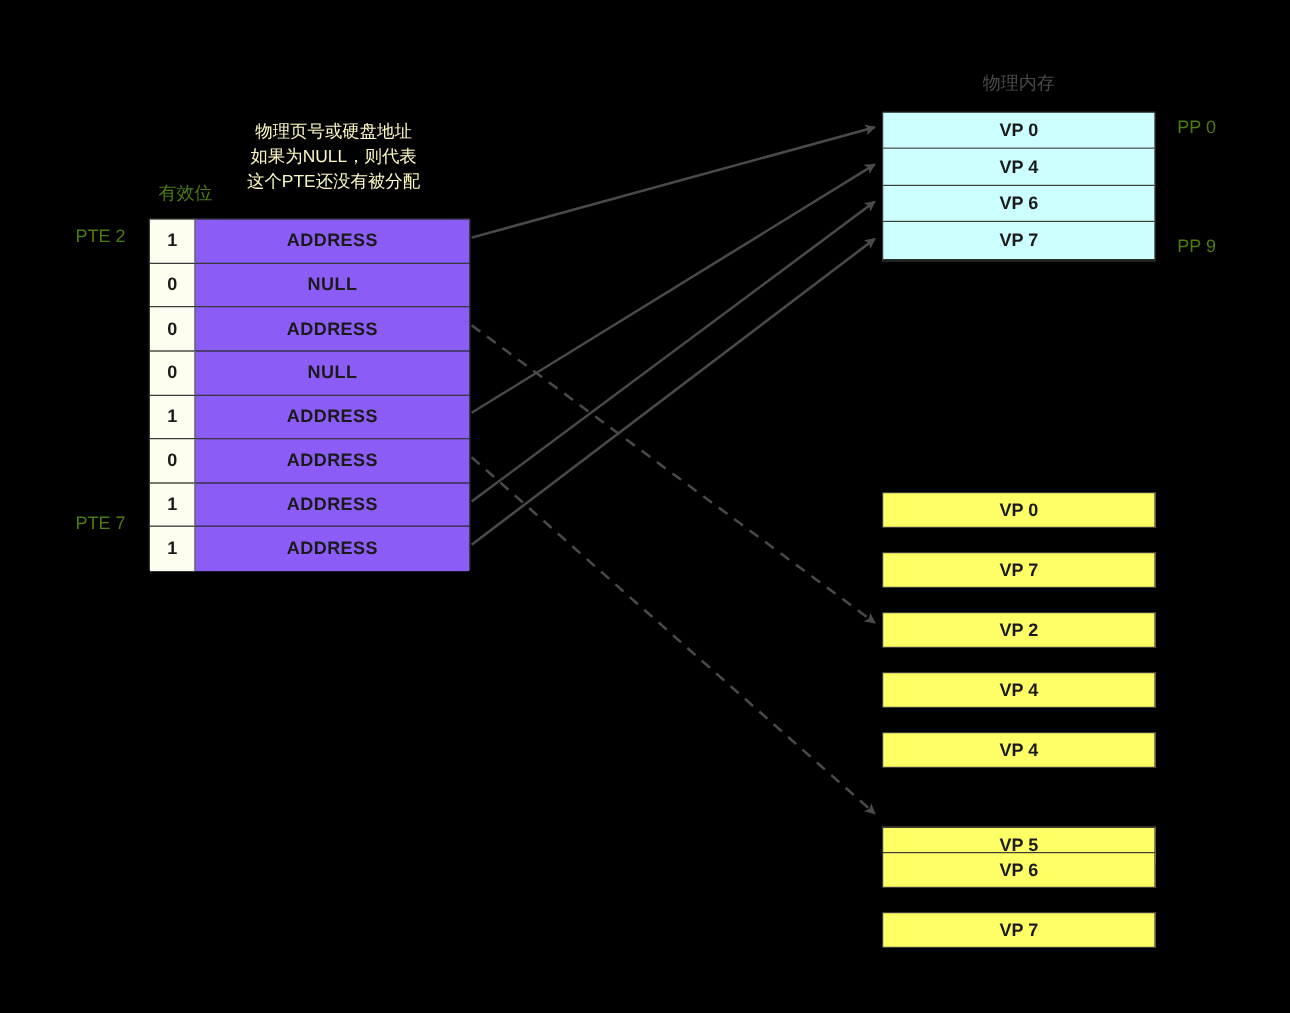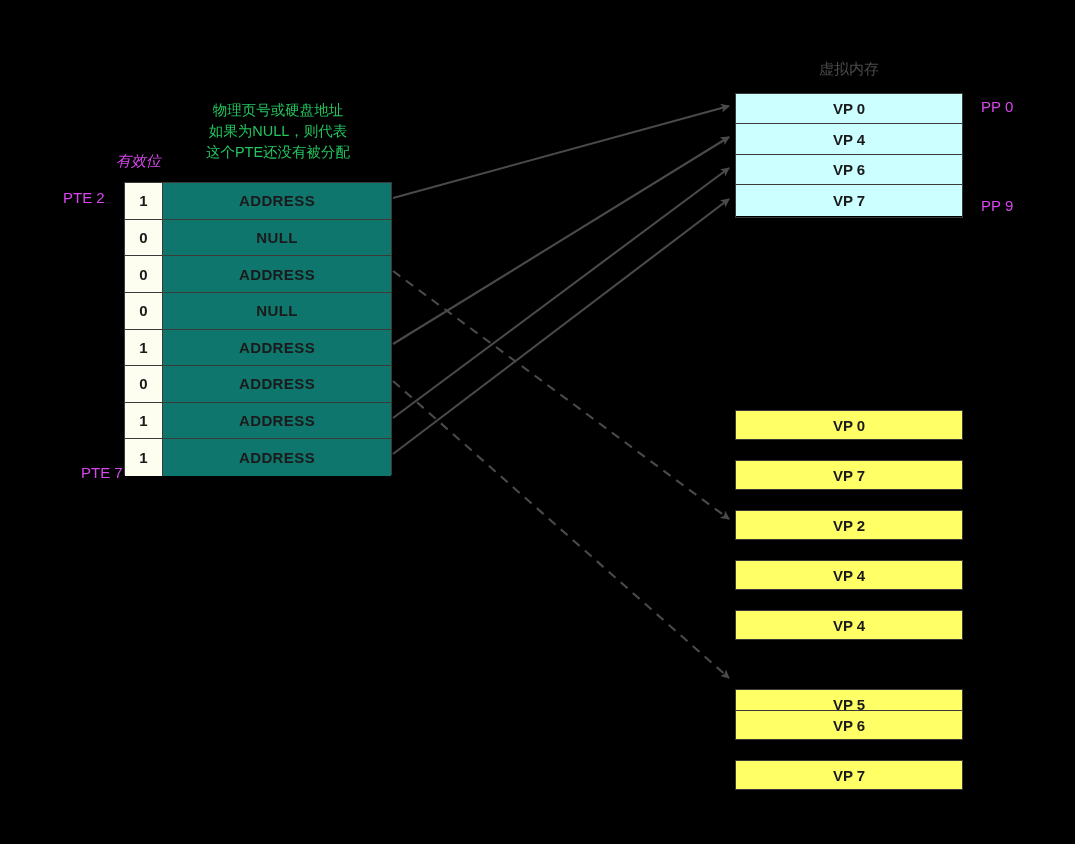--- a/index.html
+++ b/index.html
@@ -1,36 +1,36 @@
 <!DOCTYPE html>
 <html><head>
 <meta charset="utf-8">
 <style>
   html,body{margin:0;padding:0;background:#000;}
   body{width:1075px;height:844px;position:relative;overflow:hidden;
        font-family:"Liberation Sans","DejaVu Sans",sans-serif;}
   #stage{position:absolute;left:0;top:0;width:1075px;height:844px;}
 
-  .note{position:absolute;color:#22c55e;font-size:14.5px;line-height:21px;
+  .note{position:absolute;color:#fef9c3;font-size:14.5px;line-height:21px;
         text-align:center;white-space:pre-line;}
-  .side-label{position:absolute;color:#d946ef;font-size:15px;white-space:nowrap;}
+  .side-label{position:absolute;color:#4d7c0f;font-size:15px;white-space:nowrap;}
   .sect-title{position:absolute;color:#4a4a4a;font-size:15px;white-space:nowrap;
               text-align:center;}
 
   
   #pte-table{position:absolute;left:124px;top:182px;width:268px;height:293px;
              border:1.6px solid #3a3a38;box-sizing:border-box;}
   .pte-row{display:flex;height:36.625px;box-sizing:border-box;
            border-bottom:1.6px solid #3a3a38;}
   .pte-row:last-child{border-bottom:none;}
   .pte-valid{width:38px;flex:0 0 38px;background:#fdfdf0;
              border-right:1.6px solid #3a3a38;box-sizing:border-box;
              display:flex;align-items:center;justify-content:center;
              font-size:15px;font-weight:bold;color:#1a1a1a;}
-  .pte-addr{flex:1 1 auto;background:#0f766e;box-sizing:border-box;
+  .pte-addr{flex:1 1 auto;background:#8b5cf6;box-sizing:border-box;
             display:flex;align-items:center;justify-content:center;
             font-size:15px;font-weight:bold;color:#1a1a1a;letter-spacing:.4px;}
 
   
   #phys-box{position:absolute;left:735px;top:93px;width:228px;height:125px;
             border:1.6px solid #3a3a38;box-sizing:border-box;}
   .pp-row{height:30.4px;box-sizing:border-box;background:#ccffff;
           border-bottom:1.6px solid #3a3a38;
           display:flex;align-items:center;justify-content:center;
           font-size:15px;font-weight:bold;color:#1a1a1a;}
@@ -62,23 +62,23 @@
       <line x1="393" y1="418" x2="729" y2="168"></line>
       <line x1="393" y1="454" x2="729" y2="199"></line>
       <line x1="393" y1="271" x2="729" y2="519" stroke-dasharray="9,7"></line>
       <line x1="393" y1="381" x2="729" y2="678" stroke-dasharray="9,7"></line>
     </g>
   </svg>
 
   <div class="note" style="left:188px;top:100px;width:180px;">物理页号或硬盘地址
 如果为NULL，则代表
 这个PTE还没有被分配</div>
-  <div class="side-label" style="left:116px;top:152px;font-style:italic;">有效位</div>
+  <div class="side-label" style="left:132px;top:152px;">有效位</div>
   <div class="side-label" style="left:63px;top:189px;">PTE 2</div>
-  <div class="side-label" style="left:63px;top:464px;margin-left:18px;">PTE 7</div>
+  <div class="side-label" style="left:63px;top:428px;">PTE 7</div>
 
   <div id="pte-table">
       <div class="pte-row">
         <div class="pte-valid">1</div>
         <div class="pte-addr">ADDRESS</div>
       </div>
       <div class="pte-row">
         <div class="pte-valid">0</div>
         <div class="pte-addr">NULL</div>
       </div>
@@ -101,21 +101,21 @@
       <div class="pte-row">
         <div class="pte-valid">1</div>
         <div class="pte-addr">ADDRESS</div>
       </div>
       <div class="pte-row">
         <div class="pte-valid">1</div>
         <div class="pte-addr">ADDRESS</div>
       </div>
     </div>
 
-  <div class="sect-title" style="left:735px;top:60px;width:228px;">虚拟内存</div>
+  <div class="sect-title" style="left:735px;top:60px;width:228px;">物理内存</div>
   <div id="phys-box">
       <div class="pp-row">VP 0</div>
       <div class="pp-row">VP 4</div>
       <div class="pp-row">VP 6</div>
       <div class="pp-row">VP 7</div>
     </div>
   <div class="side-label" style="left:981px;top:98px;">PP 0</div>
   <div class="side-label" style="left:981px;top:197px;">PP 9</div>
 
   <div id="disk-area">

